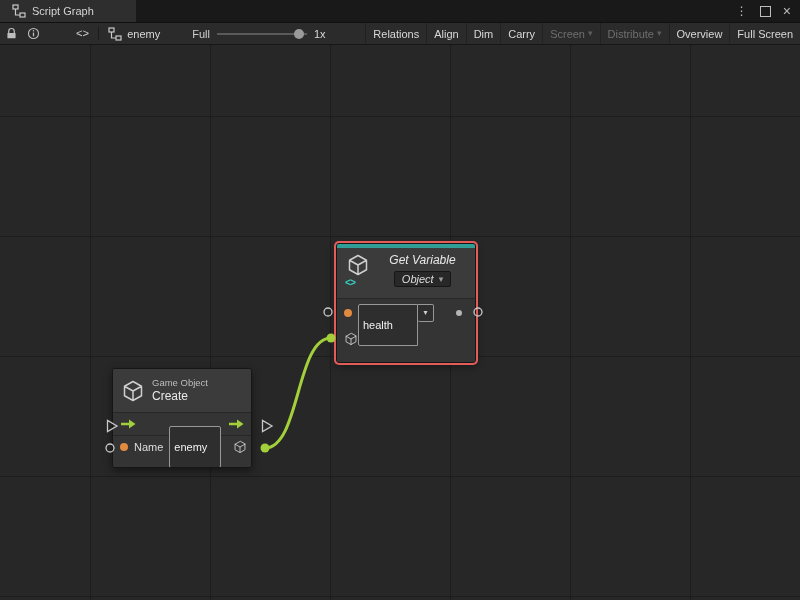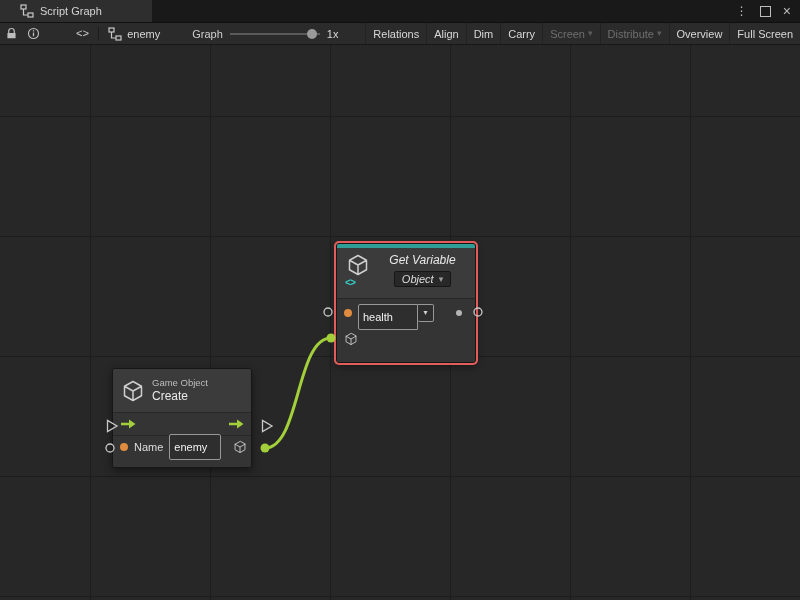--- a/index.html
+++ b/index.html
@@ -6,21 +6,21 @@
   body{
     width:800px;height:600px;position:relative;overflow:hidden;
     background:#272727;
     font-family:"Liberation Sans","DejaVu Sans",sans-serif;
     -webkit-font-smoothing:antialiased;
     user-select:none;
   }
   
   .titlebar{position:absolute;top:0;left:0;right:0;height:22px;background:#191919;
     display:flex;align-items:stretch;border-bottom:1px solid #101010;z-index:20;}
-  .tab{width:112px;background:#2e2e2e;display:flex;align-items:center;gap:6px;padding:0 20px;}
+  .tab{width:112px;background:#2e2e2e;display:flex;align-items:center;gap:6px;padding:0 12px;}
   .tab-label{font-size:11px;color:#d4d4d4;white-space:nowrap;}
   .win-controls{margin-left:auto;display:flex;align-items:center;gap:12px;padding-right:9px;color:#bdbdbd;}
   .menu-dots{font-size:12px;line-height:1;}
   .max-box{width:9px;height:9px;border:1px solid #bdbdbd;display:inline-block;}
   .close-x{font-size:14px;line-height:1;}
   
   .toolbar{position:absolute;top:23px;left:0;right:0;height:21px;background:#2b2b2b;
     border-bottom:1px solid #171717;display:flex;align-items:center;font-size:11px;color:#d8d8d8;z-index:20;}
   .tb-icon{display:flex;align-items:center;justify-content:center;width:22px;height:21px;}
   .tb-divider{width:1px;height:13px;background:#1c1c1c;margin:0 3px;}
@@ -48,21 +48,21 @@
   .node-header{background:#3b3b3b;display:flex;align-items:center;gap:7px;padding:0 8px;}
   .titles{display:flex;flex-direction:column;line-height:1.25;}
   .subtitle{font-size:9.5px;color:#bdbdbd;}
   .title{font-size:12px;color:#e9e9e9;}
   .node-row{display:flex;align-items:center;gap:6px;padding:0 7px;background:#343434;border-top:1px solid #272727;}
   .dot{width:8px;height:8px;border-radius:50%;display:inline-block;flex:none;}
   .dot.orange{background:#e08b3e;}
   .dot.gray{width:6px;height:6px;background:#b5b5b5;}
   .row-label{font-size:11px;color:#dddddd;}
   .text-field{background:#2e2e2e;border:1px solid #989898;border-radius:2px;font-size:11px;color:#f2f2f2;
-    padding:4px 4px;height:16px;line-height:16px;min-width:42px;}
+    padding:12px 4px;height:16px;line-height:16px;min-width:42px;}
   .spacer{flex:1;}
   .icon24{width:24px;height:24px;flex:none;}
   .icon14{width:14px;height:14px;flex:none;}
   .cube-stroke{stroke:#cfcfcf;fill:none;stroke-width:1.5;stroke-linejoin:round;stroke-linecap:round;}
   
   .teal-strip{height:4px;background:#2f9e97;}
   .gv-header{padding:5px 8px 7px 8px;align-items:flex-start;height:38px;}
   .gv-icon{position:relative;width:26px;height:34px;flex:none;}
   .gv-icon svg{position:absolute;top:0;left:1px;}
   .code-badge{position:absolute;left:0;bottom:-2px;font-family:"Liberation Mono","DejaVu Sans Mono",monospace;
@@ -142,21 +142,21 @@
     <span>&lt;&gt;</span>
   </span>
   <span class="tb-divider"></span>
   <span class="graph-ref">
     <svg class="icon14" width="13" height="13">
         <use href="#flowgraph"></use>
       </svg>
     <span>enemy</span>
   </span>
   <span class="zoom-group">
-    <span class="zoom-label">Graph</span>
+    <span class="zoom-label">Full</span>
     <span class="zoom-track">
       <span class="zoom-handle"></span>
     </span>
     <span>1x</span>
   </span>
   <div class="tb-buttons">
     <span class="tb-btn">
         <span>Relations</span>
       </span>
     <span class="tb-btn">

